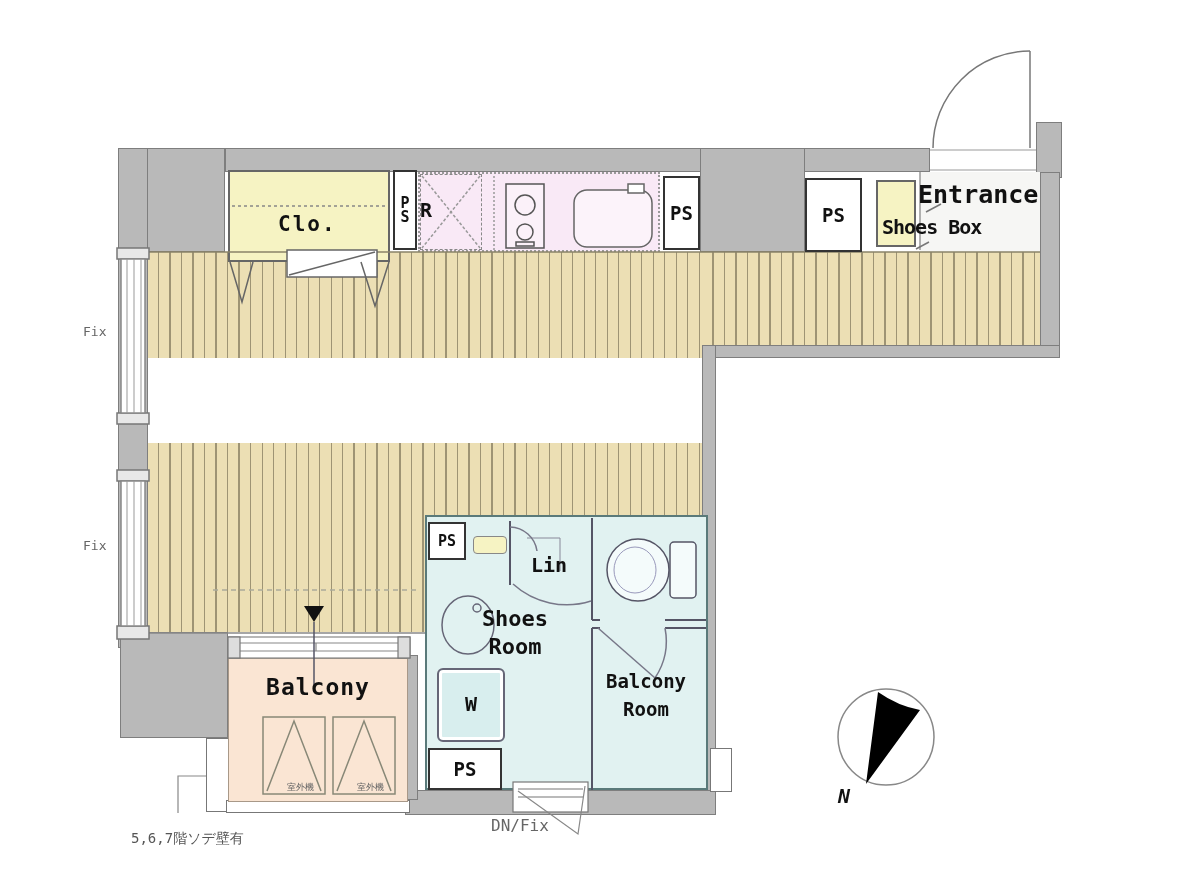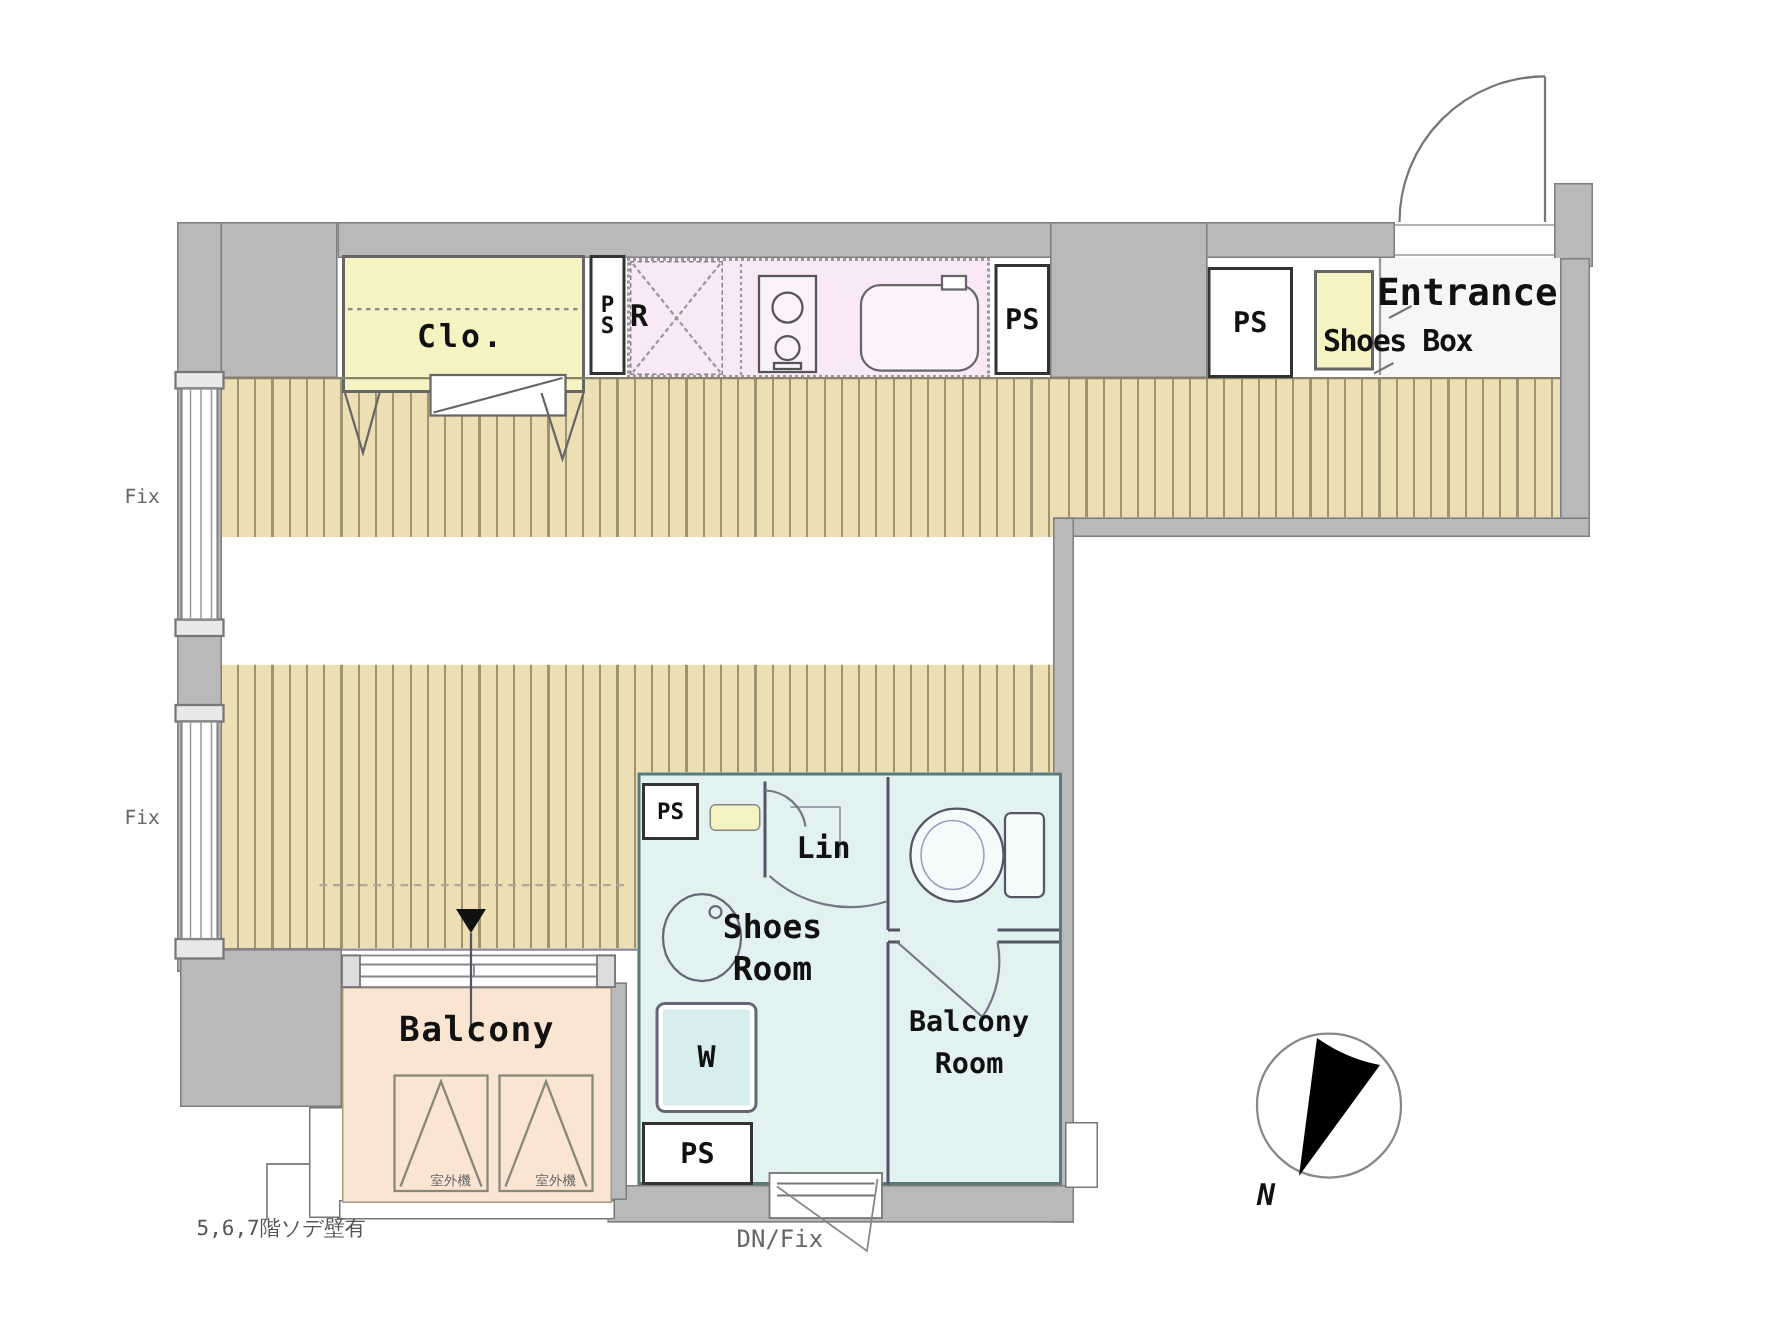--- a/index.html
+++ b/index.html
@@ -205,16 +205,16 @@
   <div class="txt soft" style="left:83px;top:324px;font-size:13px;">Fix</div>
   <div class="txt soft" style="left:83px;top:538px;font-size:13px;">Fix</div>
   <div class="txt" style="left:531px;top:553px;font-size:20px;">Lin</div>
   <div class="txt ctr" style="left:455px;top:606px;width:120px;font-size:22px;">Shoes</div>
   <div class="txt ctr" style="left:455px;top:634px;width:120px;font-size:22px;">Room</div>
   <div class="txt ctr" style="left:600px;top:670px;width:92px;font-size:19px;">Balcony</div>
   <div class="txt ctr" style="left:600px;top:698px;width:92px;font-size:19px;">Room</div>
   <div class="txt ctr" style="left:437px;top:692px;width:68px;font-size:20px;">W</div>
   <div class="txt ctr" style="left:252px;top:674px;width:132px;font-size:23px;letter-spacing:1px;">Balcony</div>
   <div class="txt soft" style="left:491px;top:816px;font-size:16px;">DN/Fix</div>
-  <div class="txt soft" style="left:131px;top:810px;font-size:14px;color:#555;text-align:center;">5,6,7階ソデ壁有</div>
+  <div class="txt soft" style="left:131px;top:830px;font-size:14px;color:#555;text-align:center;">5,6,7階ソデ壁有</div>
   <div class="txt" style="left:838px;top:784px;font-size:20px;font-style:italic;">N</div>
 
 </div>
 
 </body></html>

